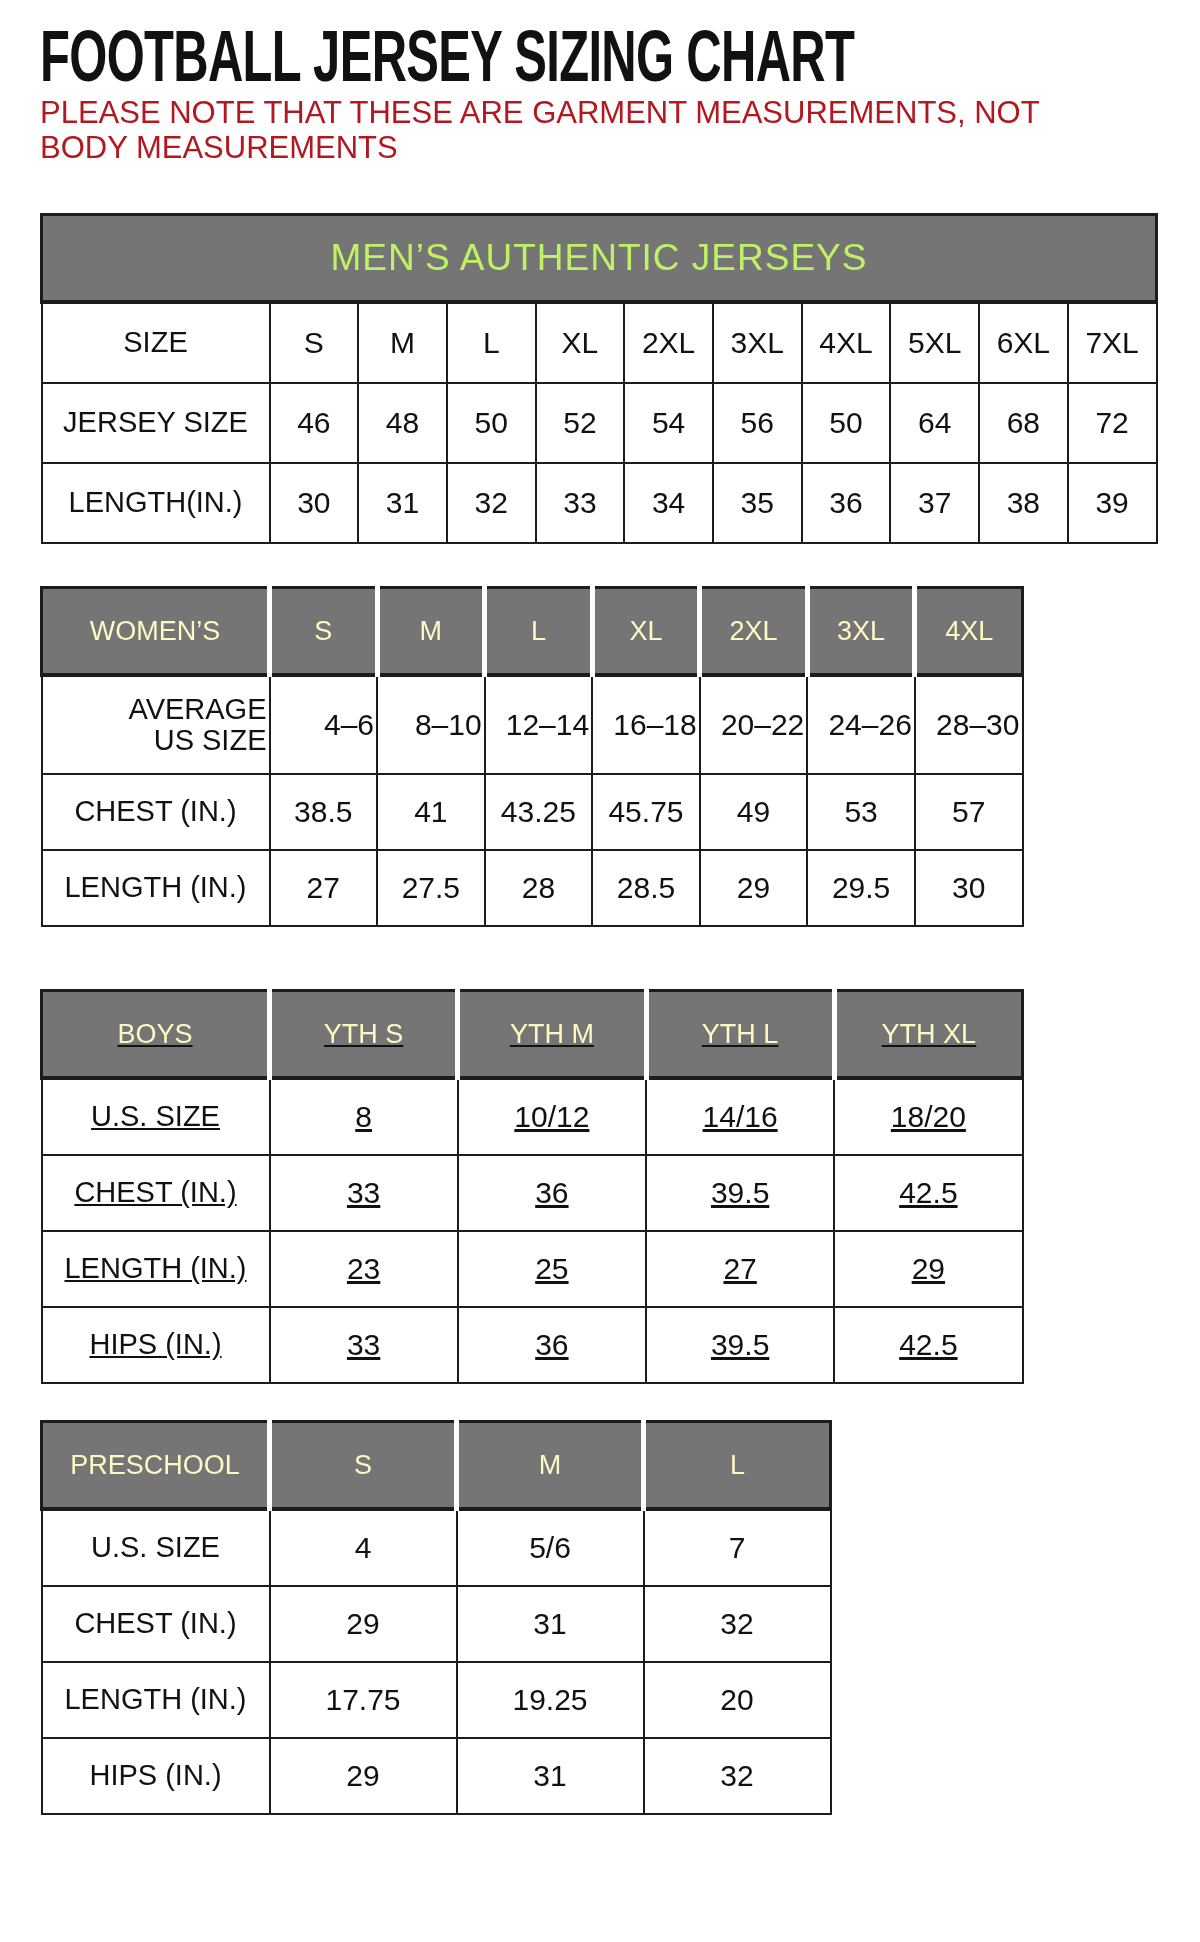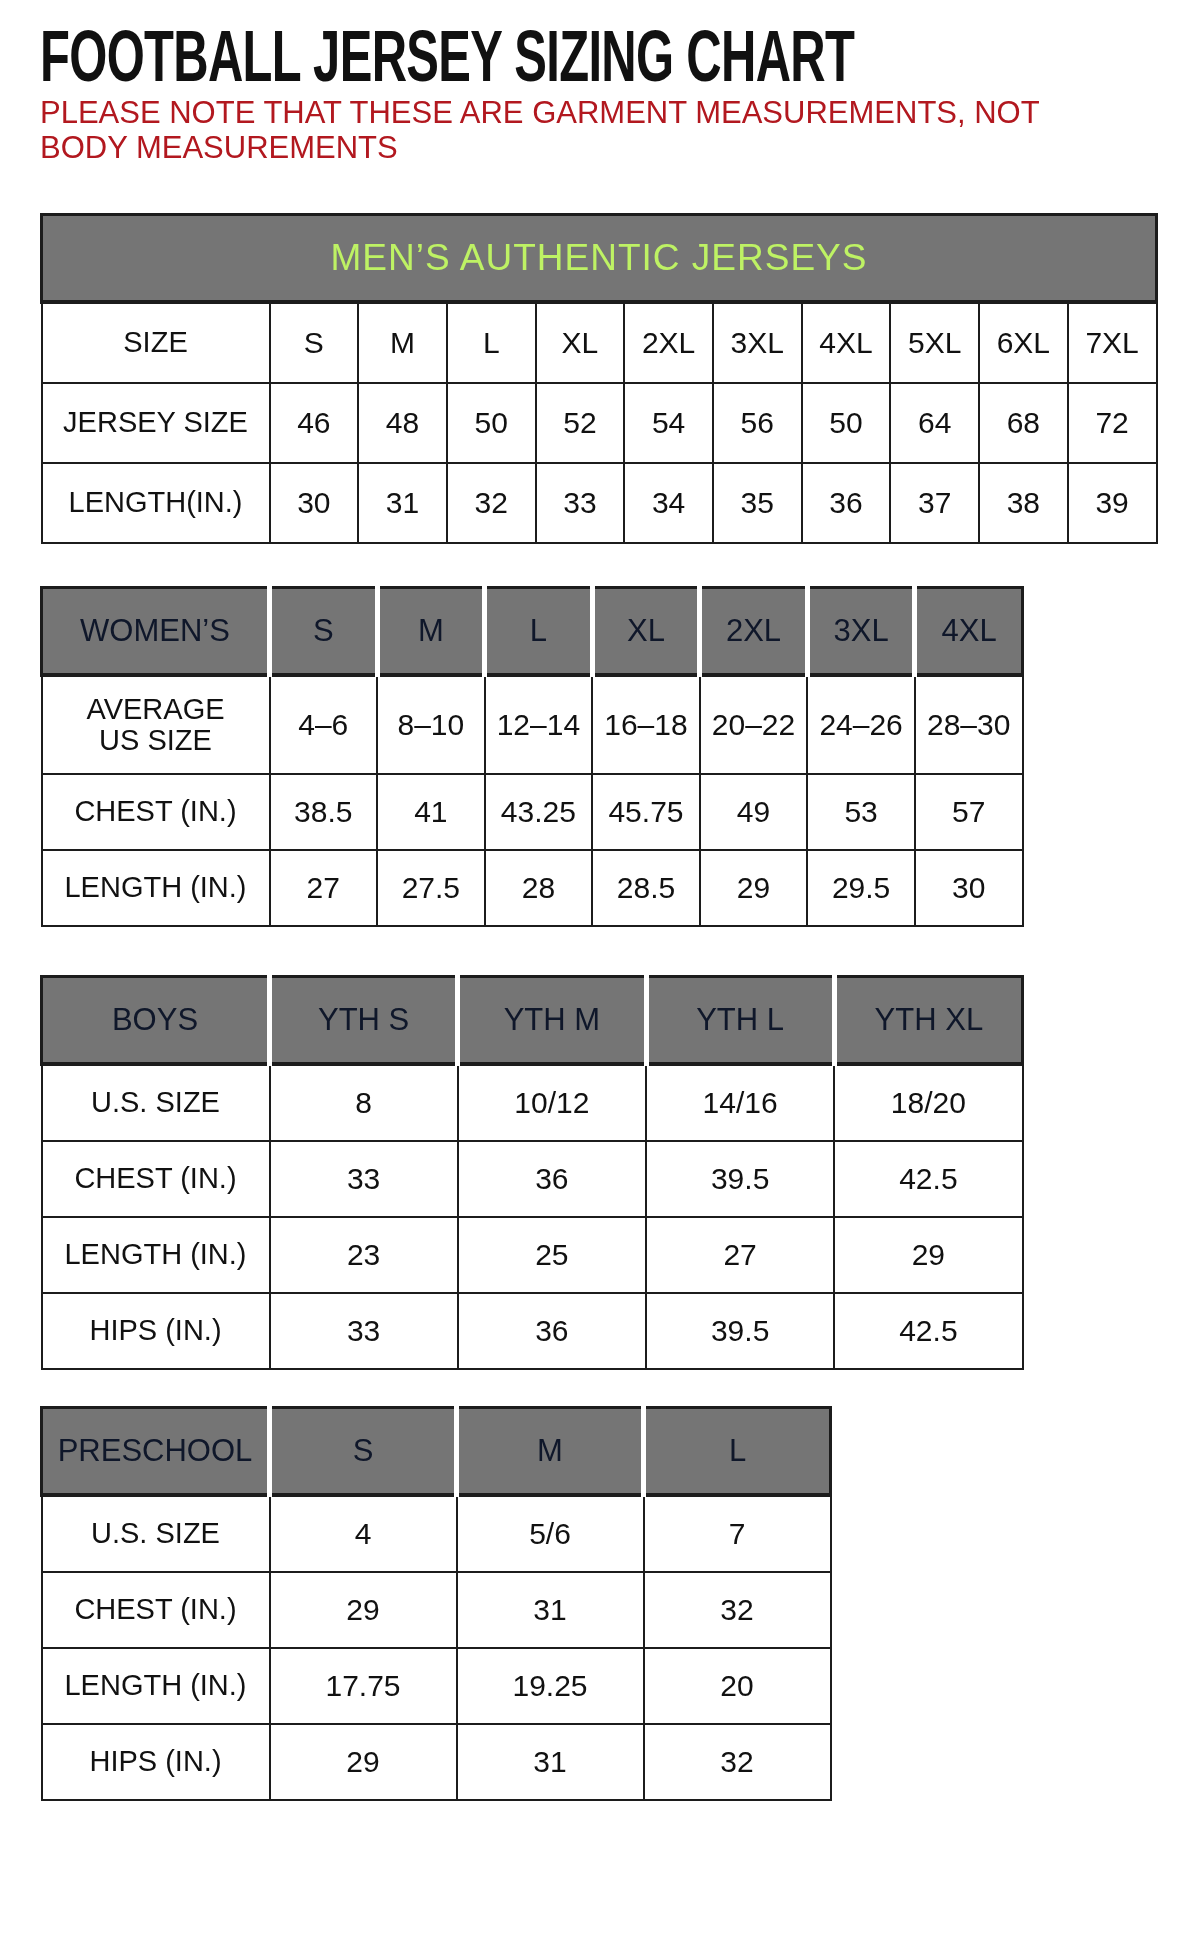--- a/index.html
+++ b/index.html
@@ -26,51 +26,51 @@
     margin:2px 0 0 0;width:1060px;
     color:var(--red);font-size:31px;line-height:1.12;
   }
 
   table.tbl{
     border-collapse:collapse;table-layout:fixed;
     background:#fff;
   }
   table.mens{width:1118px;margin-top:48px;}
   table.womens{width:984px;margin-top:42px;}
-  table.boys{width:984px;margin-top:48px;}
+  table.boys{width:984px;margin-top:62px;text-decoration:underline;}
   table.preschool{width:792px;margin-top:36px;}
   col.c-label{width:228px;}
 
   .tbl td{
     border:2px solid var(--line);
     text-align:center;vertical-align:middle;
     font-size:30px;color:var(--ink);
     height:74px;padding:0 2px;overflow:hidden;
   }
   table.mens td{height:78px;}
   .tbl td.lbl{font-size:29px;white-space:pre-line;line-height:1.1;}
 
   .tbl tr.banner td{
     background:var(--gray);color:#bef264;
     font-size:37px;letter-spacing:1px;
     border:3px solid var(--line);border-bottom:4px solid var(--line);
     height:84px;
   }
   .tbl tr.hdr td{
-    background:var(--gray);color:#0f172a;
-    font-size:31px;height:84px;
+    background:var(--gray);color:#fef9c3;
+    font-size:27px;height:84px;
     border-top:3px solid var(--line);
     border-bottom:4px solid var(--line);
     border-left:5px solid #ffffff;
     border-right:5px solid #ffffff;
   }
   .tbl tr.hdr td:first-child{border-left:3px solid var(--line);}
   .tbl tr.hdr td:last-child{border-right:3px solid var(--line);}
 
-  table.womens tbody tr:nth-child(2) td{height:96px;}
+  table.womens tbody tr:nth-child(2) td{height:96px;text-align:right;}
 </style>
 </head>
 <body>
 
 <div class="page">
   <h1 class="title">FOOTBALL JERSEY SIZING CHART</h1>
   <p class="note">PLEASE NOTE THAT THESE ARE GARMENT MEASUREMENTS, NOT BODY MEASUREMENTS</p>
 
   <table class="tbl mens">
       <colgroup>

